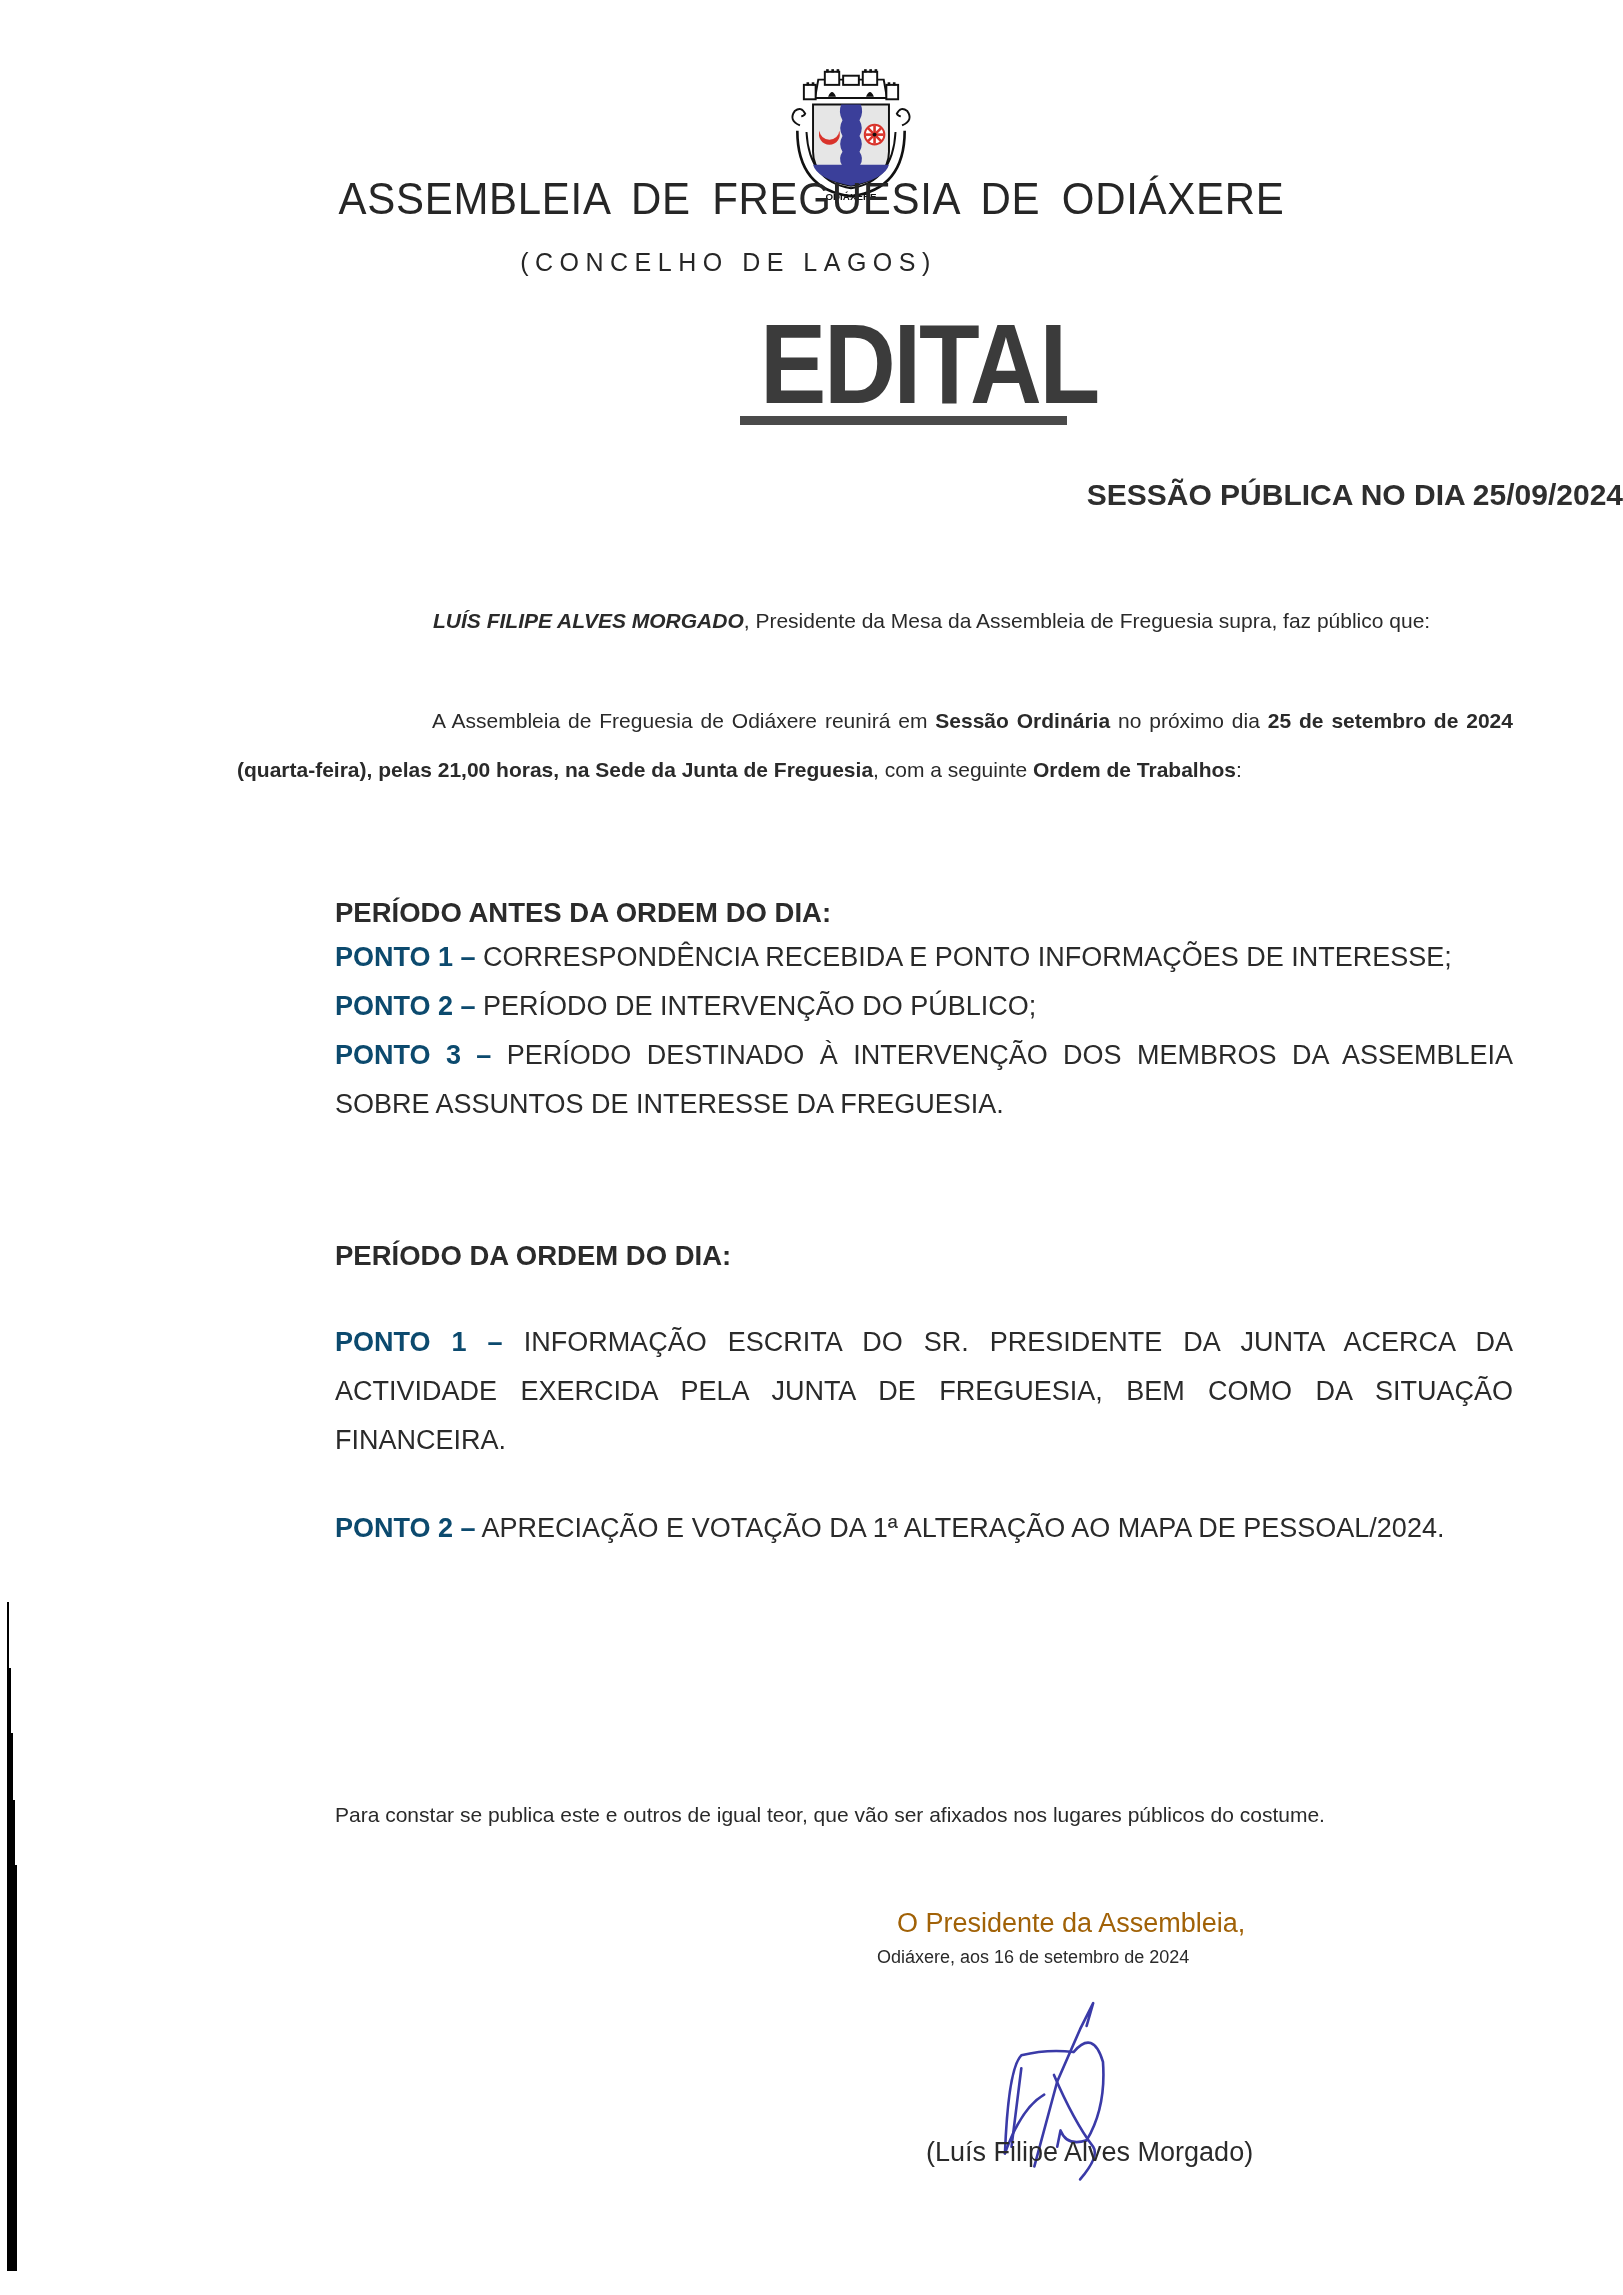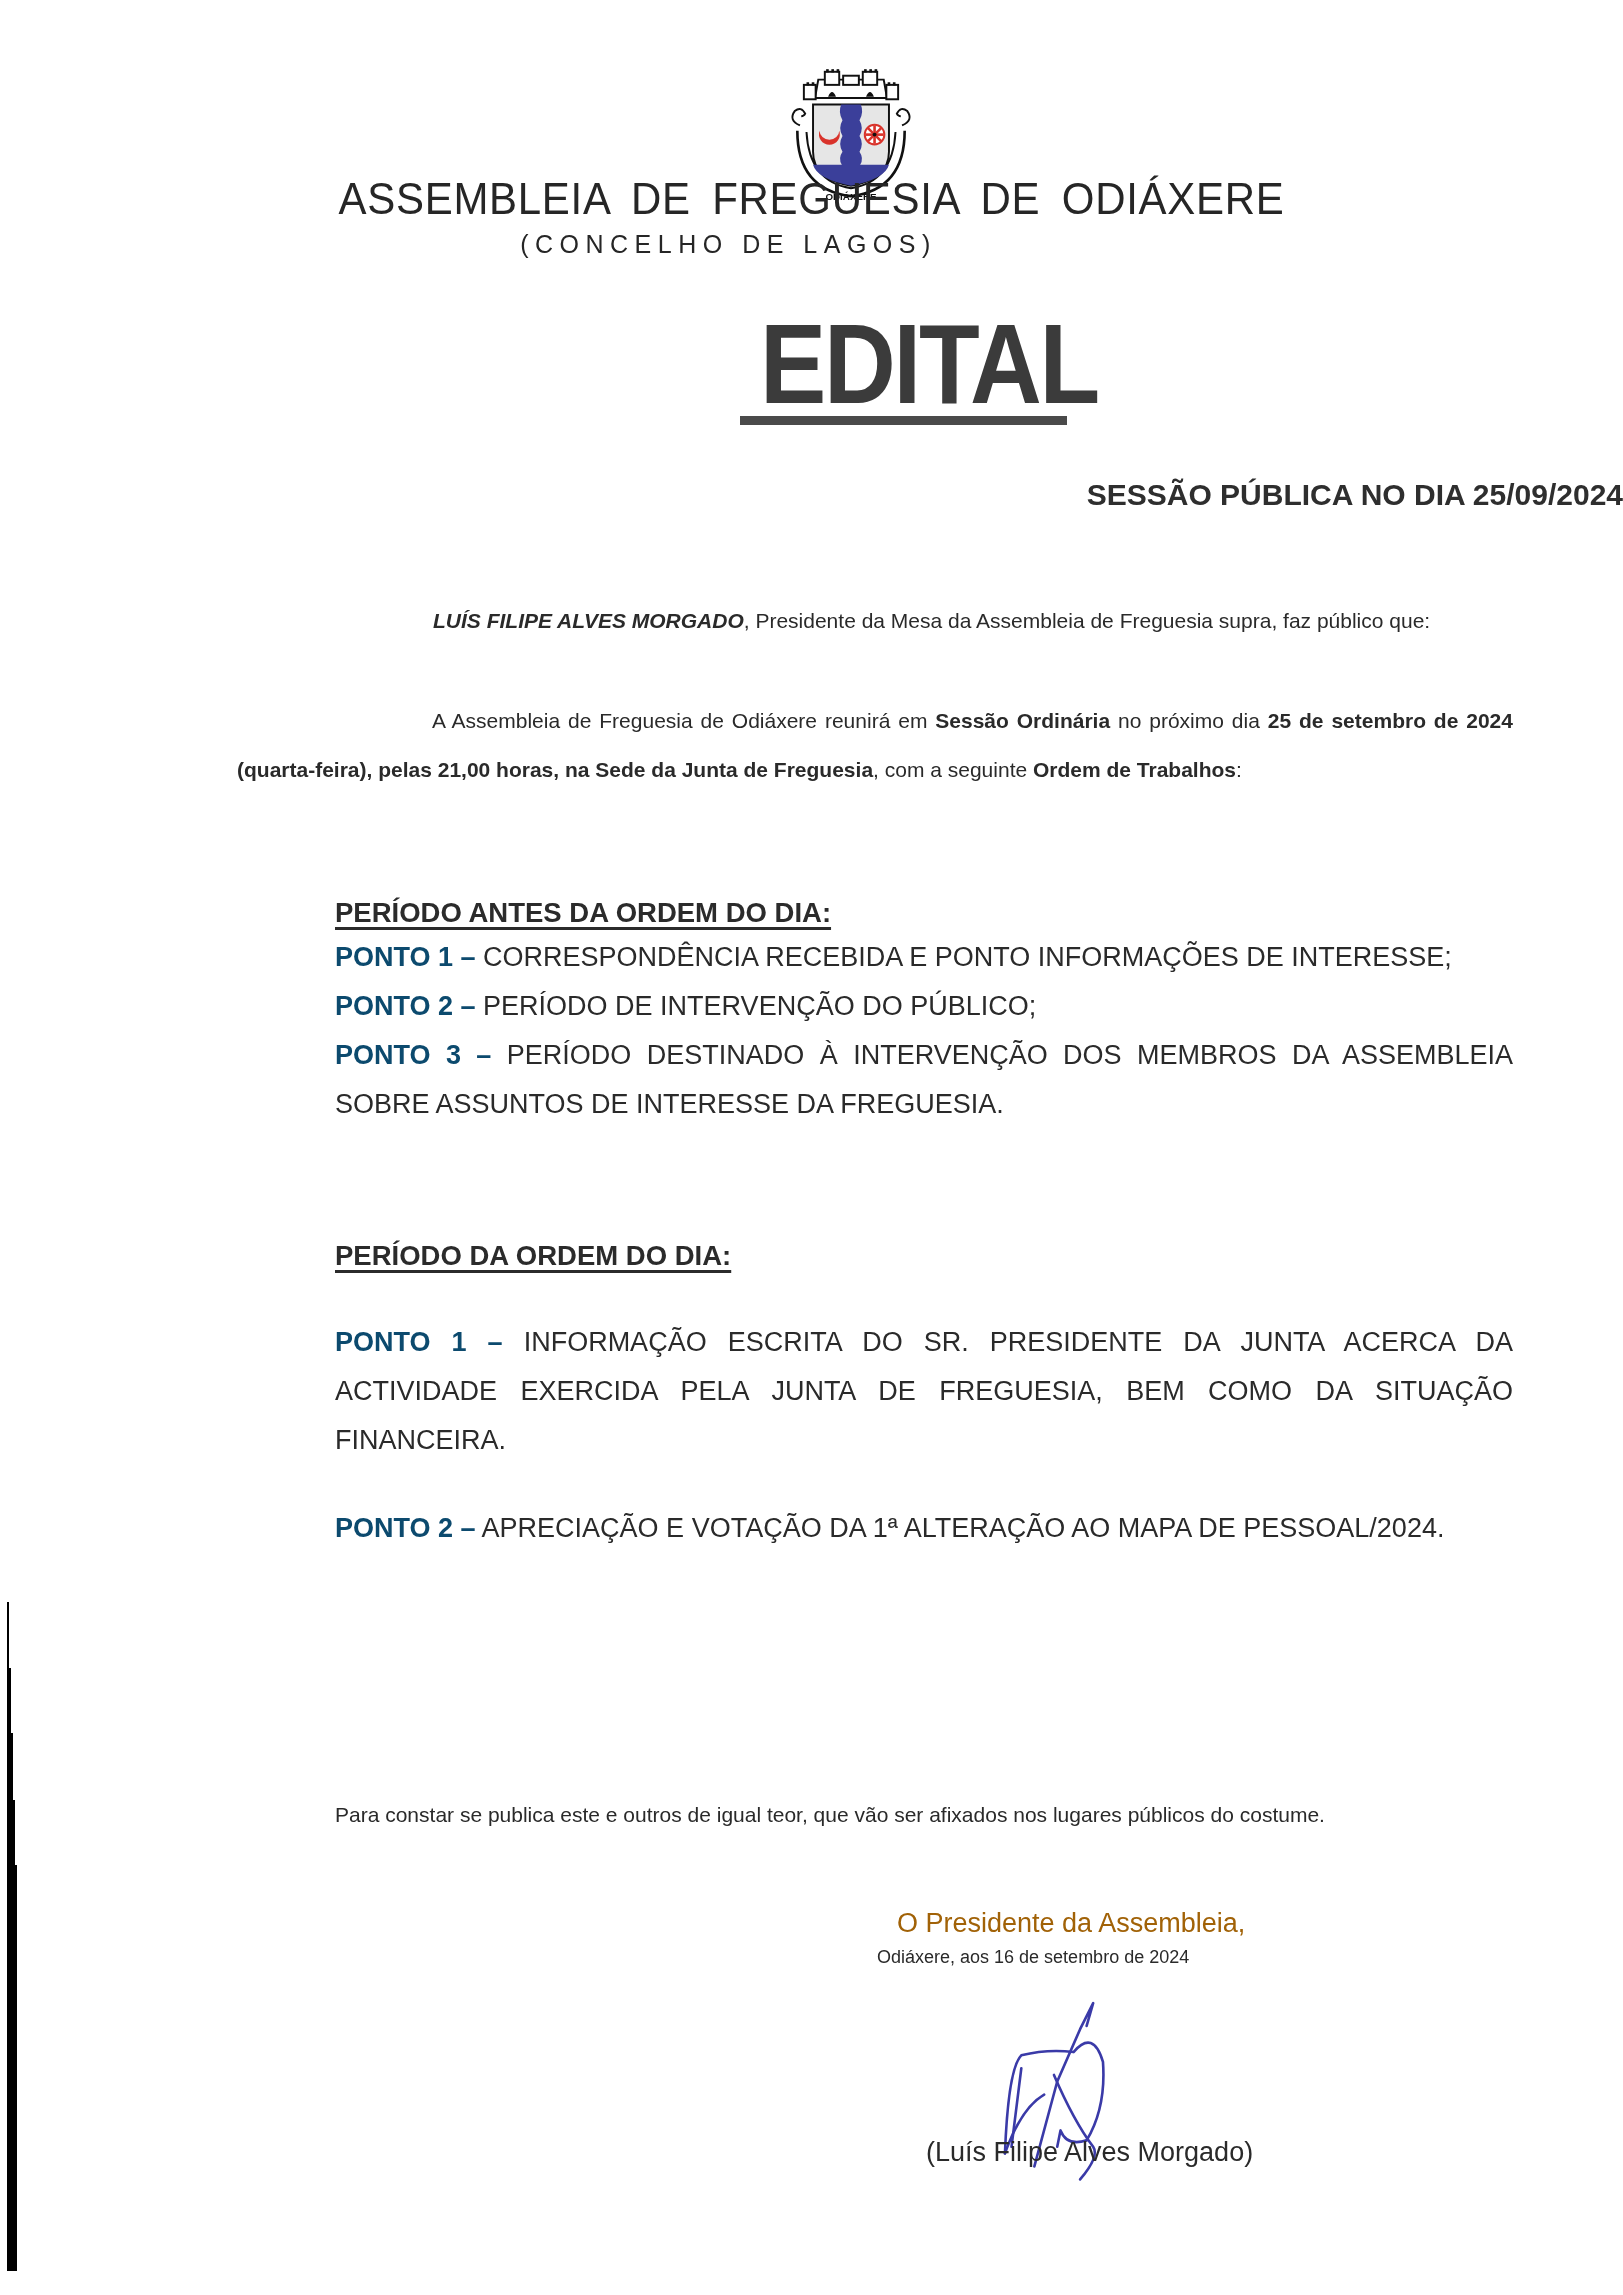--- a/index.html
+++ b/index.html
@@ -2,32 +2,32 @@
 <html style="font-size:10.5px"><head>
 <meta charset="utf-8">
 <style>
   html, body { margin:0; padding:0; background:#ffffff; }
   body { width:1623px; height:2295px; position:relative; overflow:hidden;
          font-family:"Liberation Sans", sans-serif; color:#2a2a2a; }
   .abs { position:absolute; }
   .crest { left:779px; top:60px; width:144px; height:144px; }
   .org-title { left:0; width:1623px; top:175px; text-align:center; font-size:42px;
                letter-spacing:0.7px; word-spacing:9.2px; color:#262626; transform:scaleY(1.05); }
-  .org-sub { left:0; width:1457px; top:230px; text-align:center; font-size:25px;
+  .org-sub { left:0; width:1457px; top:248px; text-align:center; font-size:25px;
              letter-spacing:6.5px; color:#262626; }
   .edital { left:740px; top:308px; width:334px; text-align:center; font-size:113px; font-weight:bold;
             color:#3b3b3b; transform:scaleX(0.88); transform-origin:center; letter-spacing:-2.6px; line-height:1; }
   .edital-rule { left:740px; top:416px; width:327px; height:9.2px; background:#4a4a4a; }
   .session { left:0; width:1623px; top:478px; text-align:right; font-size:30px; font-weight:bold; color:#2e2e2e; }
   .para { font-size:21px; line-height:49px; text-align:justify; color:#2a2a2a; }
   .p1 { left:237px; top:596px; width:1276px; }
   .p2 { left:237px; top:696px; width:1276px; }
   .indent { display:inline-block; width:196px; }
   .indent-small { display:inline-block; width:195px; }
-  .sec-head { font-size:27.5px; font-weight:bold; text-decoration:underline; text-decoration-thickness:3.3px;
+  .sec-head { font-size:27.5px; font-weight:bold; text-decoration-thickness:3.3px;
               text-underline-offset:5.2px; color:#2b2b2b; }
   .item { font-size:27px; line-height:49px; color:#2a2a2a; text-align:justify; }
   .item b { font-weight:bold; color:#0c4a6e; }
   .list { left:335px; width:1178px; }
   .closing { left:237px; top:1790px; width:1276px; }
   .sig-date { left:877px; top:1947px; font-size:18px; color:#2a2a2a; }
   .sig-role { left:897px; top:1908px; font-size:27px; color:#a16207;text-align:right; }
   .sig-name { left:926px; top:2137px; font-size:27px; color:#2a2a2a; }
   .signature { left:982px; top:1990px; width:157px; height:196px; }
   .scan-bar { background:#000; }

